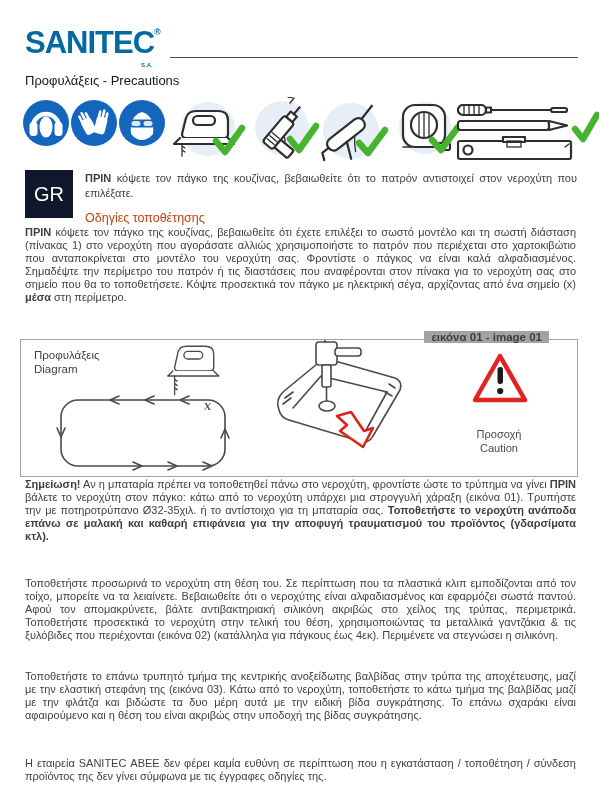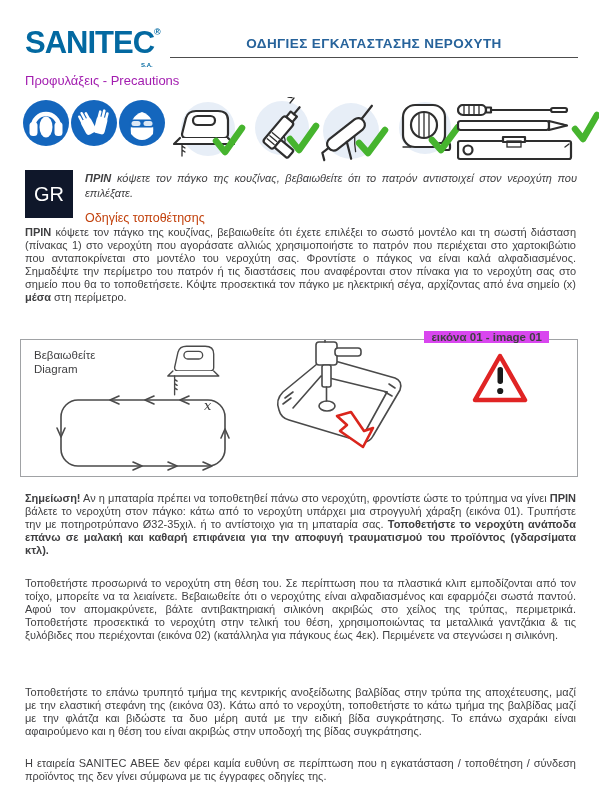--- a/index.html
+++ b/index.html
@@ -8,68 +8,67 @@
   .abs{position:absolute;}
 
   
   .logo{left:25px;top:26px;width:150px;height:46px;color:#0369a1;}
   .logo-main{font-size:31px;font-weight:bold;letter-spacing:-1px;line-height:34px;}
   .logo-reg{font-size:9px;vertical-align:18px;font-weight:bold;}
   .logo-sa{position:absolute;left:116px;top:36px;font-size:6px;font-weight:bold;}
   .doc-title{left:170px;top:36px;width:408px;text-align:center;font-size:13.5px;
              font-weight:bold;letter-spacing:.4px;color:#27639b;}
   .title-rule{left:170px;top:57px;width:408px;border-top:1.5px solid #4d4d4d;height:0;}
-  .precautions-label{left:25px;top:73px;font-size:13px;color:#a21caf;}
+  .precautions-label{left:25px;top:73px;font-size:13px;color:#0f172a;}
 
   
   .icons-row{left:20px;top:95px;width:560px;height:70px;}
   .tile{position:absolute;}
   svg{display:block;}
   .ln{stroke:#2e2e2e;stroke-width:2.2;fill:none;stroke-linecap:round;stroke-linejoin:round;}
   .lnf{stroke:#2e2e2e;stroke-width:2.2;fill:#fff;stroke-linecap:round;stroke-linejoin:round;}
   .thin{stroke:#2e2e2e;stroke-width:1.3;fill:none;stroke-linecap:round;}
   .chk{stroke:#46b42e;stroke-width:6.5;fill:none;stroke-linecap:round;stroke-linejoin:round;}
 
   
   .gr-box{left:25px;top:170px;width:48px;height:48px;background:#0f172a;color:#fff;
           display:flex;align-items:center;justify-content:center;font-size:20px;}
-  .gr-text{left:85px;top:171px;width:492px;font-size:11px;line-height:14.5px;text-align:justify;font-style:italic;}
+  .gr-text{left:85px;top:171px;width:492px;font-size:11px;line-height:14.5px;text-align:justify;}
   .section-heading{left:85px;top:211px;font-size:12.5px;color:#c2410c;}
 
   
   .para{font-size:11px;line-height:13.1px;text-align:justify;color:#3f3f41;}
   .p1{left:25px;top:226px;width:551px;}
-  .note{left:25px;top:492px;width:551px;}
+  .note{left:25px;top:478px;width:551px;}
   .p2{left:25px;top:577px;width:551px;}
-  .p3{left:25px;top:670px;width:551px;margin-top:16px;}
+  .p3{left:25px;top:670px;width:551px;}
   .footer{left:25px;top:757px;width:551px;}
 
   
   .figure{left:20px;top:339px;width:556px;height:136px;border:1.5px solid #a0a2a5;}
-  .fig-caption{position:absolute;top:-9px;right:28px;background:#d946ef;padding:0 7px;
+  .fig-caption{position:absolute;top:-9px;right:28px;background:#a3a3a3;padding:0 7px;
                font-size:11.5px;font-weight:bold;color:#3f3f41;white-space:nowrap;}
   .diagram-label{position:absolute;left:13px;top:8px;font-size:11.5px;line-height:14px;color:#3f3f41;}
   .start-mark{position:absolute;left:183px;top:58px;font-family:"DejaVu Serif",serif;
               font-style:italic;font-size:13px;color:#3a3a3a;}
   .caution-label{position:absolute;left:430px;top:88px;width:96px;text-align:center;
                  font-size:11px;line-height:13.5px;color:#4a4a4c;}
   .gray-ln{stroke:#4a4a4a;stroke-width:1.6;fill:none;stroke-linecap:round;stroke-linejoin:round;}
   .gray-lnf{stroke:#4a4a4a;stroke-width:1.6;fill:#fff;stroke-linecap:round;stroke-linejoin:round;}
   b{font-weight:bold;}
 </style>
 </head>
 <body>
 
 <div class="page">
 
   <div class="abs logo">
     <span class="logo-main">SANITEC</span><span class="logo-reg">®</span>
     <span class="logo-sa">S.A.</span>
   </div>
-  <div class="abs doc-title">ΟΔΗΓΙΕΣ ΕΓΚΑΤΑΣΤΑΣΗΣ ΝΕΡΟΧΥΤΗ</div>
   <div class="abs title-rule"></div>
   <div class="abs precautions-label">Προφυλάξεις - Precautions</div>
 
   <div class="abs icons-row">
 
     <div class="tile" style="left:3px;top:5px">
       <svg width="46" height="46" viewBox="0 0 46 46">
         <circle cx="23" cy="23" r="23" fill="#1466bd"></circle>
         <path d="M10,27 A13,13 0 0 1 36,27" stroke="#fff" stroke-width="4.5" fill="none"></path>
         <rect x="6.5" y="22" width="8" height="14" rx="3.5" fill="#fff"></rect>
@@ -189,21 +188,21 @@
 
   <div class="abs gr-box">GR</div>
   <div class="abs gr-text"><b>ΠΡΙΝ</b><span> κόψετε τον πάγκο της κουζίνας, βεβαιωθείτε ότι το πατρόν αντιστοιχεί στον νεροχύτη που επιλέξατε.</span></div>
   <div class="abs section-heading">Οδηγίες τοποθέτησης</div>
 
   <div class="abs para p1"><b>ΠΡΙΝ</b><span> κόψετε τον πάγκο της κουζίνας, βεβαιωθείτε ότι έχετε επιλέξει το σωστό μοντέλο και τη σωστή διάσταση (πίνακας 1) στο νεροχύτη που αγοράσατε αλλιώς χρησιμοποιήστε το πατρόν που περιέχεται στο χαρτοκιβώτιο που ανταποκρίνεται στο μοντέλο του νεροχύτη σας. Φροντίστε ο πάγκος να είναι καλά αλφαδιασμένος. Σημαδέψτε την περίμετρο του πατρόν ή τις διαστάσεις που αναφέρονται στον πίνακα για το νεροχύτη σας στο σημείο που θα το τοποθετήσετε. Κόψτε προσεκτικά τον πάγκο με ηλεκτρική σέγα, αρχίζοντας από ένα σημείο (x) </span><b>μέσα</b><span> στη περίμετρο.</span></div>
 
   <div class="abs figure">
     <div class="fig-caption">εικόνα 01 - image 01</div>
     <div class="diagram-label">
-      <div>Βεβαιωθείτε</div>
+      <div>Προφυλάξεις</div>
       <div>Diagram</div>
     </div>
     <svg class="abs" style="left:0;top:0" width="556" height="133" viewBox="0 0 556 133">
 
       <rect x="40" y="60" width="164" height="66" rx="17" class="gray-ln"></rect>
       <g class="gray-ln">
         <path d="M98,56 l-9,4 l9,4"></path>
         <path d="M133,56 l-9,4 l9,4"></path>
         <path d="M168,56 l-9,4 l9,4"></path>
         <path d="M36,88 l4,9 l4,-9"></path>
@@ -234,20 +233,24 @@
         <path d="M68,68 L78,77 L71,83 L94,99 L104,80 L95,83 L82,64 Z" fill="#fff" stroke="#da251c" stroke-width="2.6" stroke-linejoin="round"></path>
       </g>
 
       <g transform="translate(452,14)">
         <path d="M27,2 L52,46 H2 Z" fill="#fff" stroke="#e02424" stroke-width="4.5" stroke-linejoin="round"></path>
         <rect x="24.5" y="13" width="5.5" height="17" rx="2.7" fill="#1a1a1a"></rect>
         <circle cx="27.2" cy="37" r="3.1" fill="#1a1a1a"></circle>
       </g>
     </svg>
     <span class="start-mark">x</span>
+    <div class="caution-label">
+      <div>Προσοχή</div>
+      <div>Caution</div>
+    </div>
   </div>
 
   <div class="abs para note"><b>Σημείωση!</b><span> Αν η μπαταρία πρέπει να τοποθετηθεί πάνω στο νεροχύτη, φροντίστε ώστε το τρύπημα να γίνει </span><b>ΠΡΙΝ</b><span> βάλετε το νεροχύτη στον πάγκο: κάτω από το νεροχύτη υπάρχει μια στρογγυλή χάραξη (εικόνα 01). Τρυπήστε την με ποτηροτρύπανο Ø32-35χιλ. ή το αντίστοιχο για τη μπαταρία σας. </span><b>Τοποθετήστε το νεροχύτη ανάποδα επάνω σε μαλακή και καθαρή επιφάνεια για την αποφυγή τραυματισμού του προϊόντος (γδαρσίματα κτλ).</b></div>
 
   <div class="abs para p2">Τοποθετήστε προσωρινά το νεροχύτη στη θέση του. Σε περίπτωση που τα πλαστικά κλιπ εμποδίζονται από τον τοίχο, μπορείτε να τα λειαίνετε. Βεβαιωθείτε ότι ο νεροχύτης είναι αλφαδιασμένος και εφαρμόζει σωστά παντού. Αφού τον απομακρύνετε, βάλτε αντιβακτηριακή σιλικόνη ακριβώς στο χείλος της τρύπας, περιμετρικά. Τοποθετήστε προσεκτικά το νεροχύτη στην τελική του θέση, χρησιμοποιώντας τα μεταλλικά γαντζάκια &amp; τις ξυλόβιδες που περιέχονται (εικόνα 02) (κατάλληλα για πάγκους έως 4εκ). Περιμένετε να στεγνώσει η σιλικόνη.</div>
   <div class="abs para p3">Τοποθετήστε το επάνω τρυπητό τμήμα της κεντρικής ανοξείδωτης βαλβίδας στην τρύπα της αποχέτευσης, μαζί με την ελαστική στεφάνη της (εικόνα 03). Κάτω από το νεροχύτη, τοποθετήστε το κάτω τμήμα της βαλβίδας μαζί με την φλάτζα και βιδώστε τα δυο μέρη αυτά με την ειδική βίδα συγκράτησης. Το επάνω σχαράκι είναι αφαιρούμενο και η θέση του είναι ακριβώς στην υποδοχή της βίδας συγκράτησης.</div>
 
   <div class="abs para footer">Η εταιρεία SANITEC ΑΒΕΕ δεν φέρει καμία ευθύνη σε περίπτωση που η εγκατάσταση / τοποθέτηση / σύνδεση προϊόντος της δεν γίνει σύμφωνα με τις έγγραφες οδηγίες της.</div>
 
 </div>

